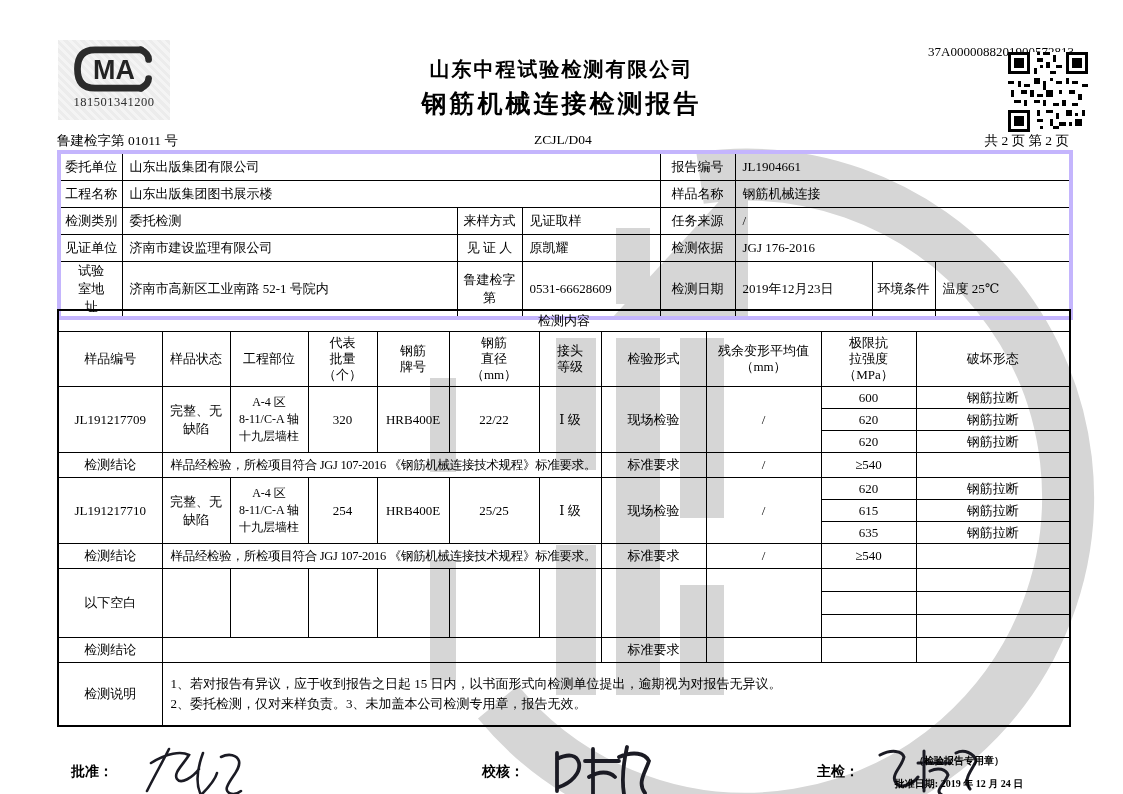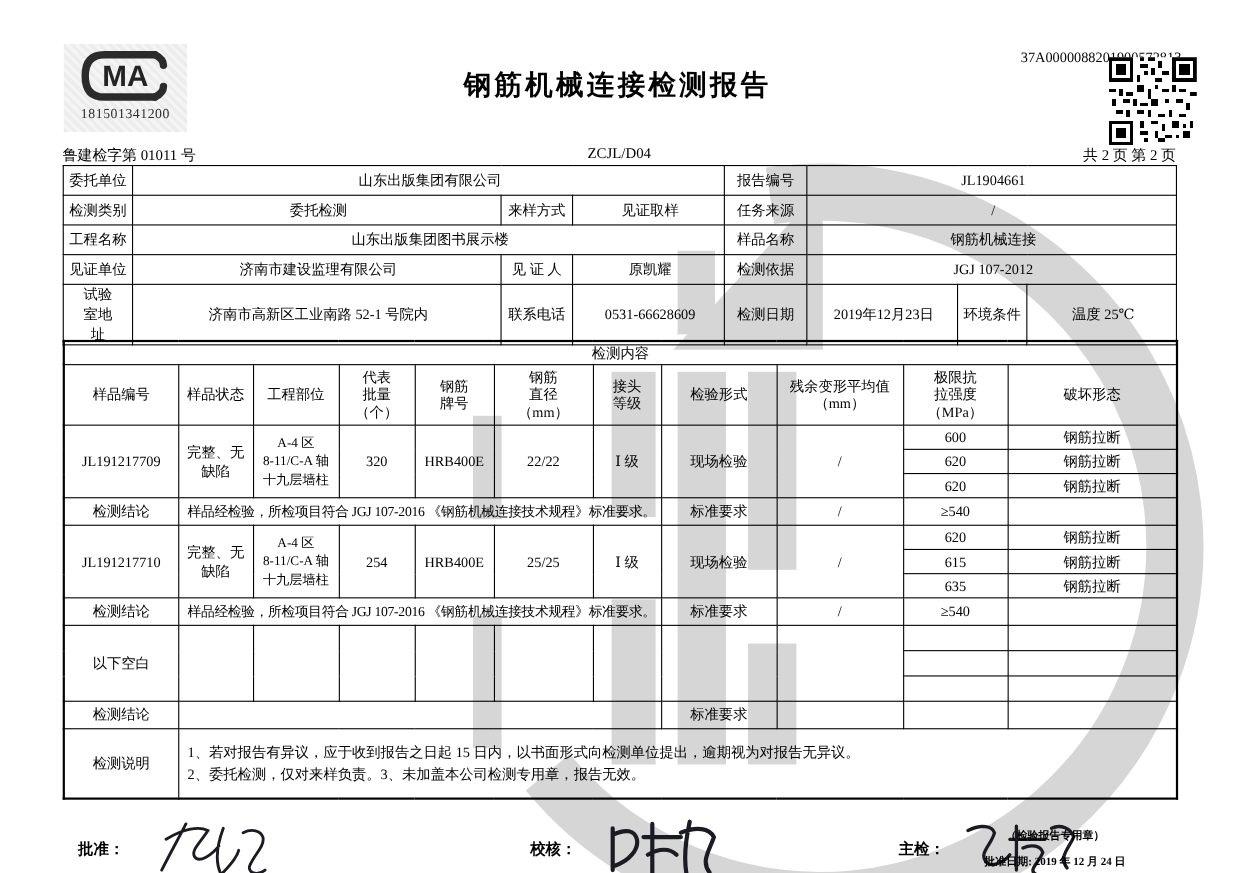--- a/index.html
+++ b/index.html
@@ -18,24 +18,24 @@
   .report-title{font-size:25px;font-weight:bold;letter-spacing:3px;margin-top:4px;}
   .serial{position:absolute;left:928px;top:44px;font-size:13px;z-index:1;}
   .qr{position:absolute;left:1008px;top:52px;z-index:2;}
   .subhead{position:absolute;left:57px;top:132px;width:1012px;display:flex;z-index:1;font-size:13.5px;}
   .subhead>span{flex:1;}
   .subhead .mid{text-align:center;font-family:Liberation Serif, serif;}
   .subhead .right{text-align:right;}
   
   table{border-collapse:collapse;table-layout:fixed;background:transparent;}
   td{border:1px solid #000;font-size:13px;padding:0 4px;overflow:hidden;}
-  .info-table{position:absolute;left:57px;top:150px;width:1012px;z-index:1;border:1px solid #c4b5fd;}
+  .info-table{position:absolute;left:57px;top:150px;width:1012px;z-index:1;border:4px solid #c4b5fd;}
   .info-table td{height:26px;}
   .info-table .lbl{text-align:center;padding:0 2px;}
-  .info-table .val{text-align:center;padding-left:7px;}
+  .info-table .val{text-align:left;padding-left:7px;}
   .content-table{position:absolute;left:57px;top:309px;width:1012px;z-index:1;border:2px solid #000;}
   .content-table td{text-align:center;}
   .band td{height:20px;}
   .head td{height:54px;line-height:1.25;}
   .sub td{height:21px;}
   .concl td{height:24px;}
   .blank td{height:22px;}
   .notes td{height:62px;}
   .pre{white-space:pre-line;}
   .concl-text{text-align:left !important;padding-left:8px;white-space:nowrap;letter-spacing:-0.3px;font-size:12.5px;}
@@ -69,20 +69,21 @@
   <div class="cma-block">
     <svg width="92" height="50" viewBox="0 0 92 52">
       <path d="M74 6 H26 Q8 6 8 26 Q8 46 26 46 H74" fill="none" stroke="#2b2b2b" stroke-width="7" stroke-linecap="round"></path>
       <path d="M74 6 Q82 10 82 16 M74 46 Q82 42 82 36" fill="none" stroke="#2b2b2b" stroke-width="7" stroke-linecap="round"></path>
       <text x="46" y="36" font-size="28" font-weight="bold" text-anchor="middle" font-family="Liberation Sans, sans-serif" fill="#232323">MA</text>
     </svg>
     <div class="cma-number">181501341200</div>
   </div>
 
   <div class="titles">
+    <div class="company">山东中程试验检测有限公司</div>
     <div class="report-title">钢筋机械连接检测报告</div>
   </div>
 
   <div class="serial">37A0000088201900572813</div>
   <svg class="qr" width="80" height="80" viewBox="0 0 25 25" shape-rendering="crispEdges">
     <rect x="0" y="0" width="25" height="25" fill="#fff"></rect>
     <g fill="#000">
       <rect x="0" y="0" width="7" height="7"></rect>
         <rect x="18" y="0" width="7" height="7"></rect>
         <rect x="0" y="18" width="7" height="7"></rect>
@@ -160,45 +161,45 @@
         <col style="width:136px">
       </colgroup>
     <tbody>
         <tr>
       <td class="lbl">委托单位</td>
       <td class="val" colspan="3">山东出版集团有限公司</td>
       <td class="lbl">报告编号</td>
       <td class="val" colspan="3">JL1904661</td>
     </tr>
     <tr>
+      <td class="lbl">工程名称</td>
+      <td class="val" colspan="3">山东出版集团图书展示楼</td>
+      <td class="lbl">样品名称</td>
+      <td class="val" colspan="3">钢筋机械连接</td>
+    </tr>
+    <tr>
       <td class="lbl">检测类别</td>
       <td class="val">委托检测</td>
       <td class="lbl">来样方式</td>
       <td class="val">见证取样</td>
       <td class="lbl">任务来源</td>
       <td class="val" colspan="3">/</td>
     </tr>
     <tr>
-      <td class="lbl">工程名称</td>
-      <td class="val" colspan="3">山东出版集团图书展示楼</td>
-      <td class="lbl">样品名称</td>
-      <td class="val" colspan="3">钢筋机械连接</td>
-    </tr>
-    <tr>
       <td class="lbl">见证单位</td>
       <td class="val">济南市建设监理有限公司</td>
       <td class="lbl">见 证 人</td>
       <td class="val">原凯耀</td>
       <td class="lbl">检测依据</td>
-      <td class="val" colspan="3">JGJ 107-2012</td>
+      <td class="val" colspan="3">JGJ 176-2016</td>
     </tr>
     <tr>
       <td class="lbl" style="padding:0 14px;margin-left:24px;">试验室地址</td>
       <td class="val">济南市高新区工业南路 52-1 号院内</td>
-      <td class="lbl">联系电话</td>
+      <td class="lbl">鲁建检字第</td>
       <td class="val">0531-66628609</td>
       <td class="lbl">检测日期</td>
       <td class="val">2019年12月23日</td>
       <td class="lbl">环境条件</td>
       <td class="val">温度 25℃</td>
     </tr>
   </tbody>
     </table>
 
   <table class="content-table">

